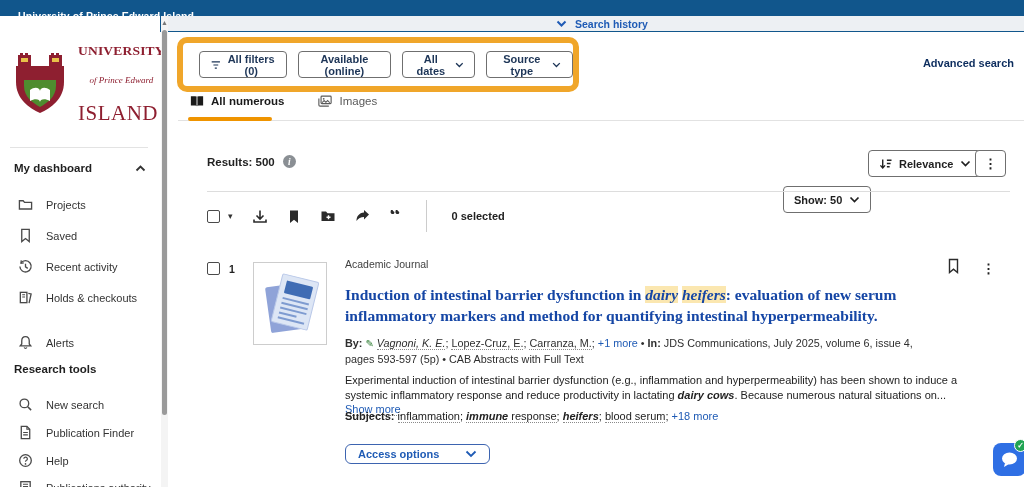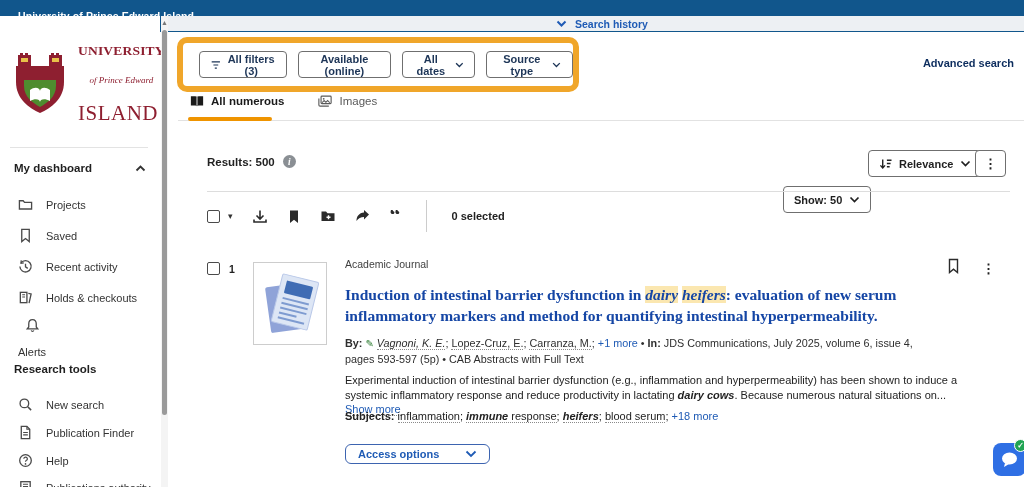--- a/index.html
+++ b/index.html
@@ -184,21 +184,21 @@
       <span>Recent activity</span>
     </div>
     <div class="side-item" style="top:274px;">
       <svg width="15" height="15" viewBox="0 0 16 16">
           <rect x="2.5" y="2.5" width="7" height="11" fill="none" stroke="#4a4a4a" stroke-width="1.4"></rect>
           <path d="M11,3.5 l3,.7 -2.2,9.8" fill="none" stroke="#4a4a4a" stroke-width="1.4"></path>
           <path d="M4.5,5 h3 M4.5,7.5 h3" stroke="#4a4a4a" stroke-width="1.2"></path>
         </svg>
       <span>Holds &amp; checkouts</span>
     </div>
-    <div class="side-item" style="top:302px;flex-direction:column;">
+    <div class="side-item" style="top:319px;">
       <svg width="15" height="15" viewBox="0 0 16 16">
           <path d="M8,1.8 c-2.8,0 -4,2 -4,4.6 v3.2 l-1.6,2 h11.2 l-1.6,-2 V6.4 c0,-2.6 -1.2,-4.6 -4,-4.6 z" fill="none" stroke="#4a4a4a" stroke-width="1.4"></path>
           <path d="M6.6,13.2 a1.5,1.5 0 0 0 2.8,0" fill="none" stroke="#4a4a4a" stroke-width="1.3"></path>
         </svg>
       <span>Alerts</span>
     </div>
 
     <div class="side-head" style="top:347px;">
       <span>Research tools</span>
     </div>
@@ -237,21 +237,21 @@
 
   <div class="scroll-track"></div>
   <div class="scroll-arrow">▲</div>
   <div class="scroll-thumb"></div>
 
   <div class="filterbox">
     <button class="fbtn">
       <svg width="13" height="12" viewBox="0 0 14 13">
           <path d="M1,2 h12 M3.5,6.5 h7 M5.5,11 h3" stroke="#1d3557" stroke-width="1.8"></path>
         </svg>
-      <span>All filters (3)</span>
+      <span>All filters (0)</span>
     </button>
     <button class="fbtn">
       <span>Available (online)</span>
     </button>
     <button class="fbtn">
       <span>All dates</span>
       <svg width="12" height="8" viewBox="0 0 12 8">
           <polyline points="1.5,1.5 6,6 10.5,1.5" fill="none" stroke="#1d3557" stroke-width="1.8"></polyline>
         </svg>
     </button>

